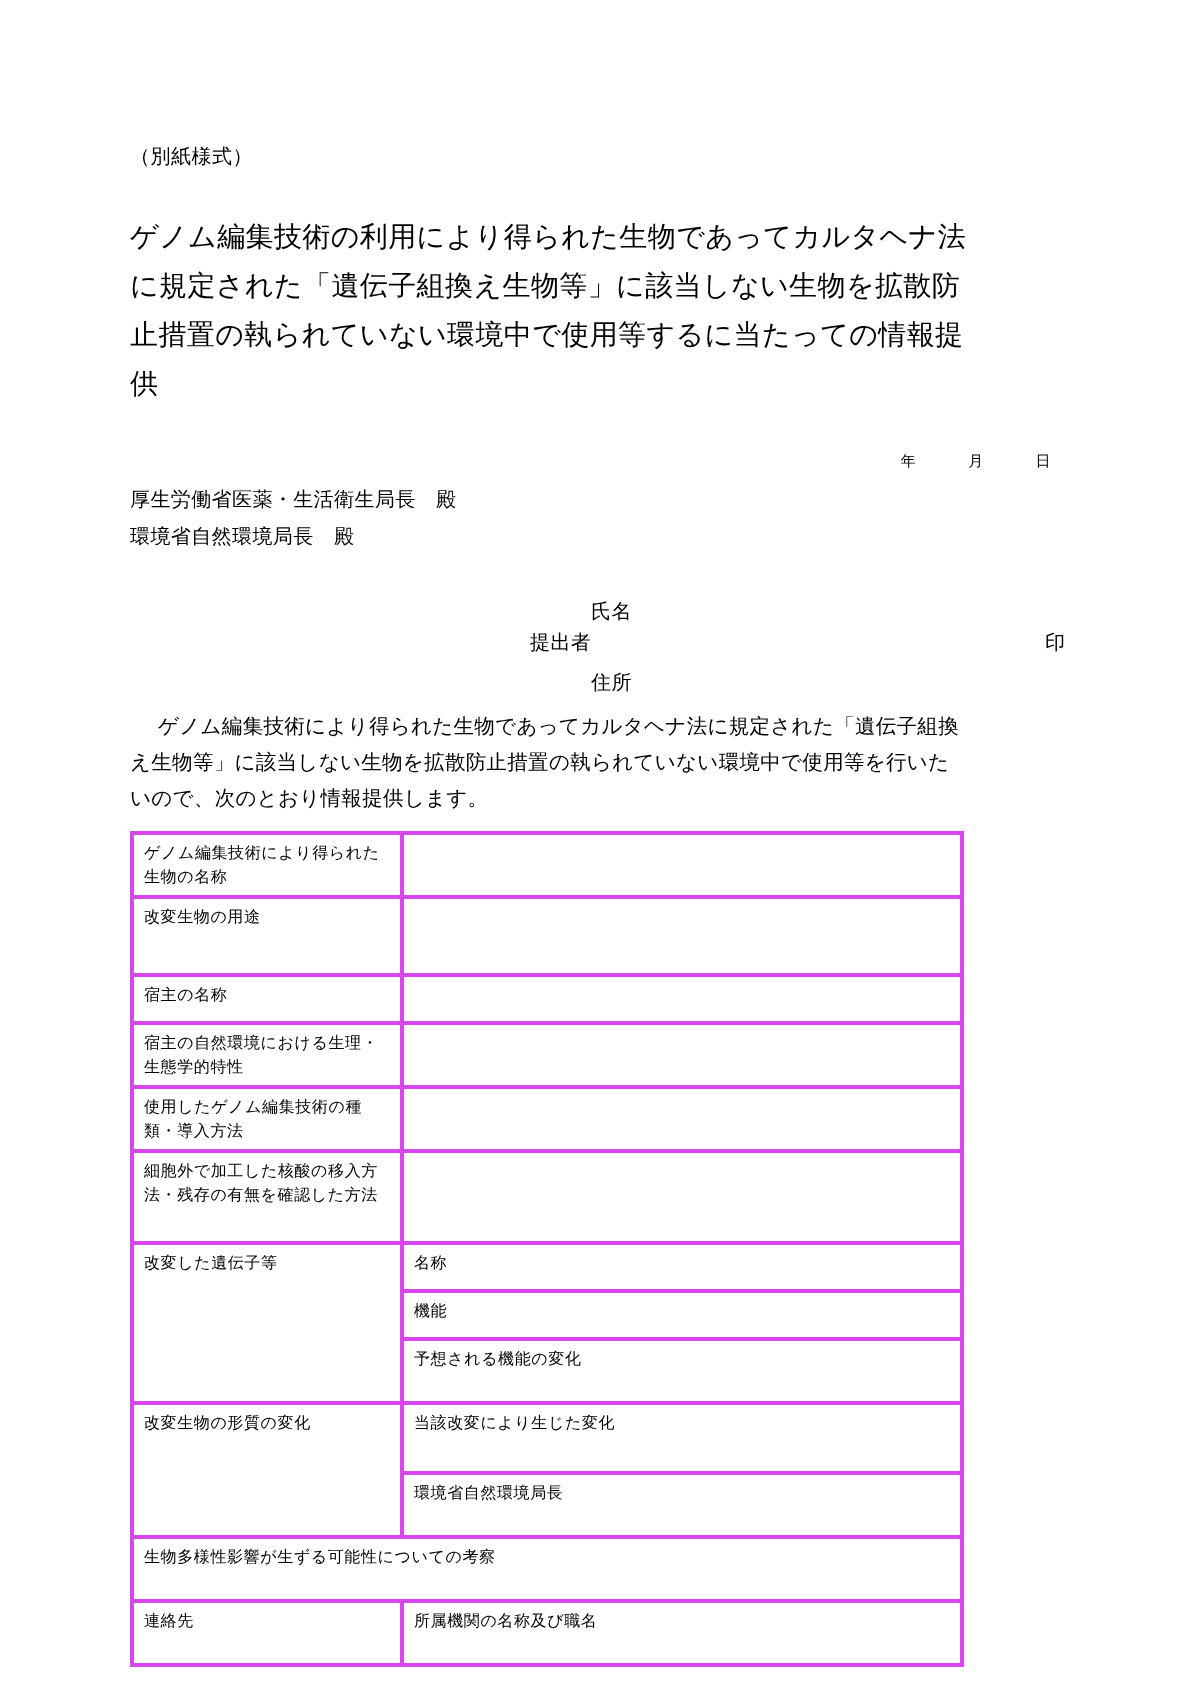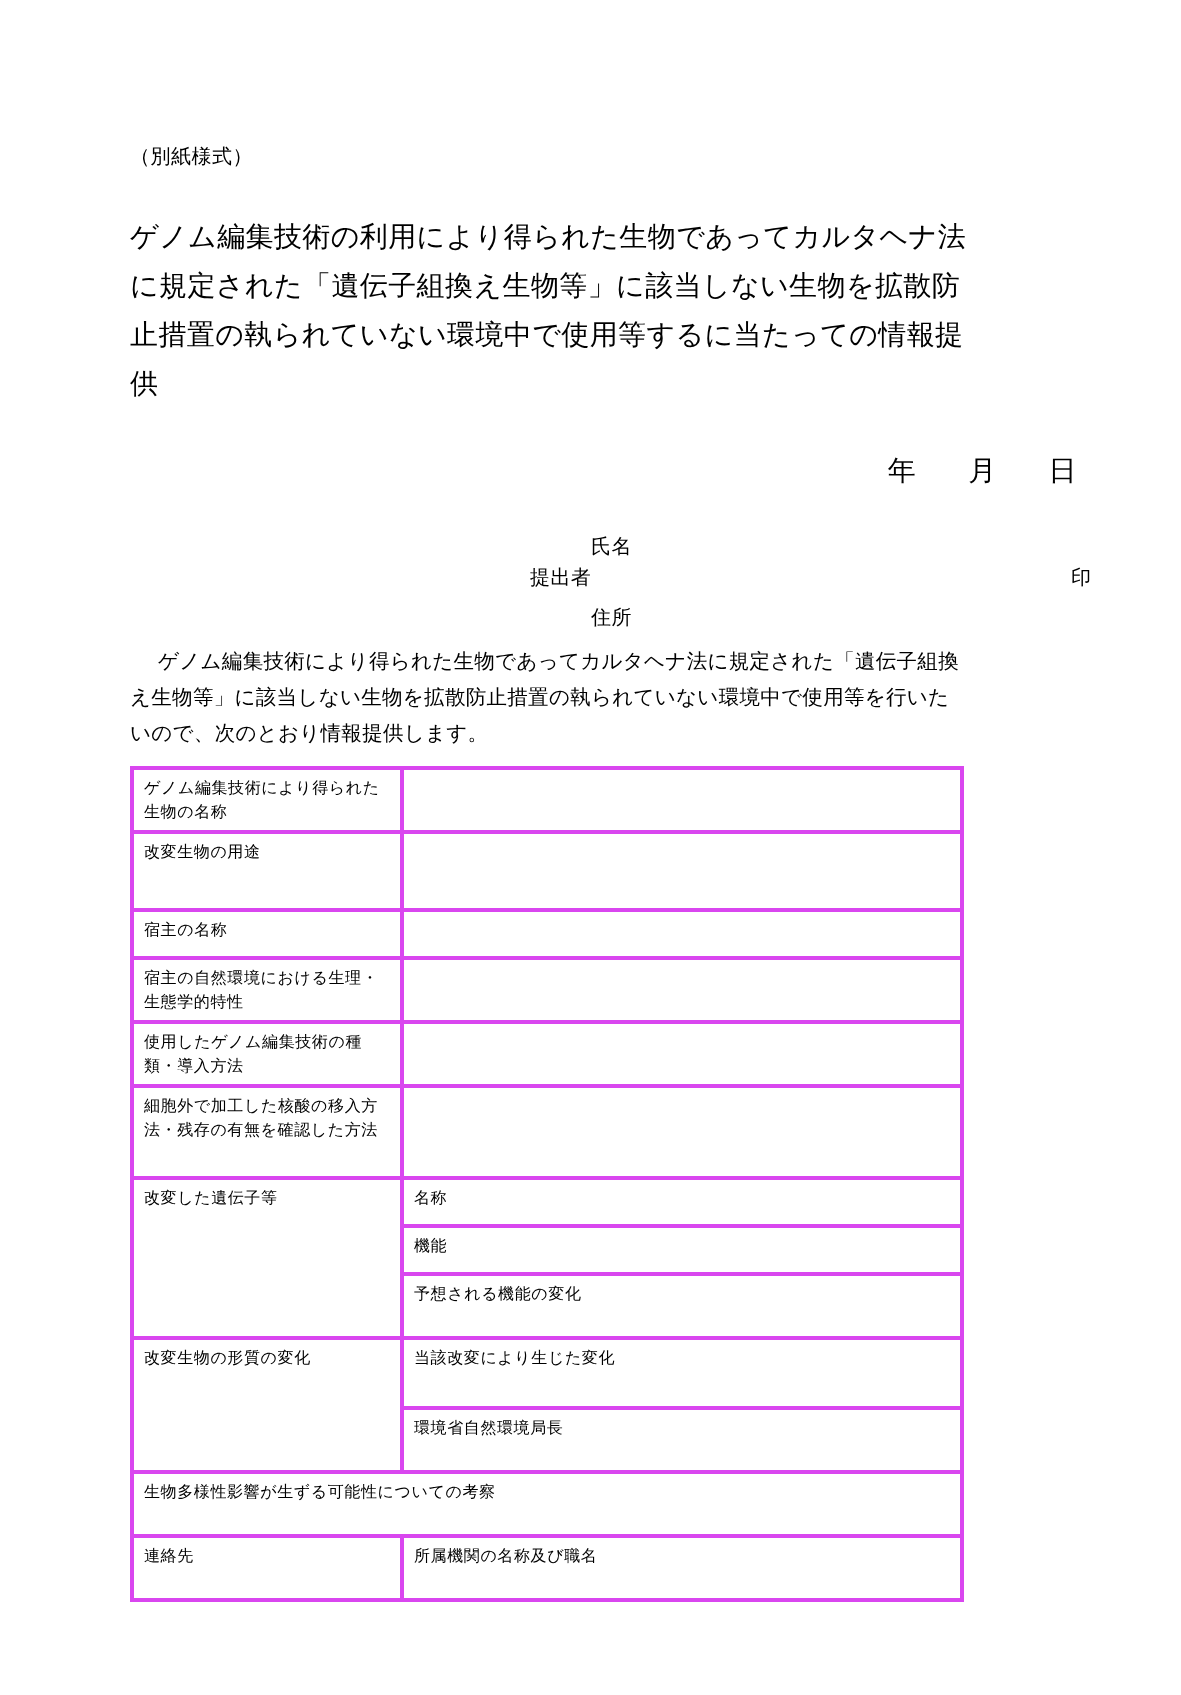--- a/index.html
+++ b/index.html
@@ -14,37 +14,37 @@
     color: #000000;
     position: relative;
     overflow: hidden;
   }
   .page {
     position: absolute;
     left: 0; top: 0;
     width: 1181px;
     height: 1695px;
     box-sizing: border-box;
-    padding: 140px 86px 0 130px;
+    padding: 140px 112px 0 130px;
   }
   .doc-tag {
     font-size: 20px;
     line-height: 1.6;
     letter-spacing: 0.5px;
   }
   .doc-title {
     margin-top: 40px;
     font-size: 28px;
     line-height: 1.75;
     letter-spacing: 0.4px;
     width: 840px;
   }
   .date-line {
     margin-top: 44px;
-    font-size: 28px;
+    font-size: 15px;
     letter-spacing: 0.4px;
     text-align: right;
     padding-right: 18px;
   }
   .date-line span.gap {
     display: inline-block;
     width: 52px;
   }
   .addressee {
     margin-top: 10px;
@@ -118,20 +118,24 @@
 <div class="page">
 
   <div class="doc-tag">（別紙様式）</div>
 
   <div class="doc-title">ゲノム編集技術の利用により得られた生物であってカルタヘナ法に規定された「遺伝子組換え生物等」に該当しない生物を拡散防止措置の執られていない環境中で使用等するに当たっての情報提供</div>
 
   <div class="date-line">
     <span>年</span><span class="gap"></span><span>月</span><span class="gap"></span><span>日</span>
   </div>
 
+  <div class="addressee">
+    <div>厚生労働省医薬・生活衛生局長　殿</div>
+    <div>環境省自然環境局長　殿</div>
+  </div>
 
   <div class="submitter-block">
     <div class="submitter-label">提出者</div>
     <div class="submitter-fields">
       <div>氏名</div>
       <div style="height:34px"></div>
       <div>住所</div>
     </div>
     <div class="seal-mark">印</div>
   </div>

